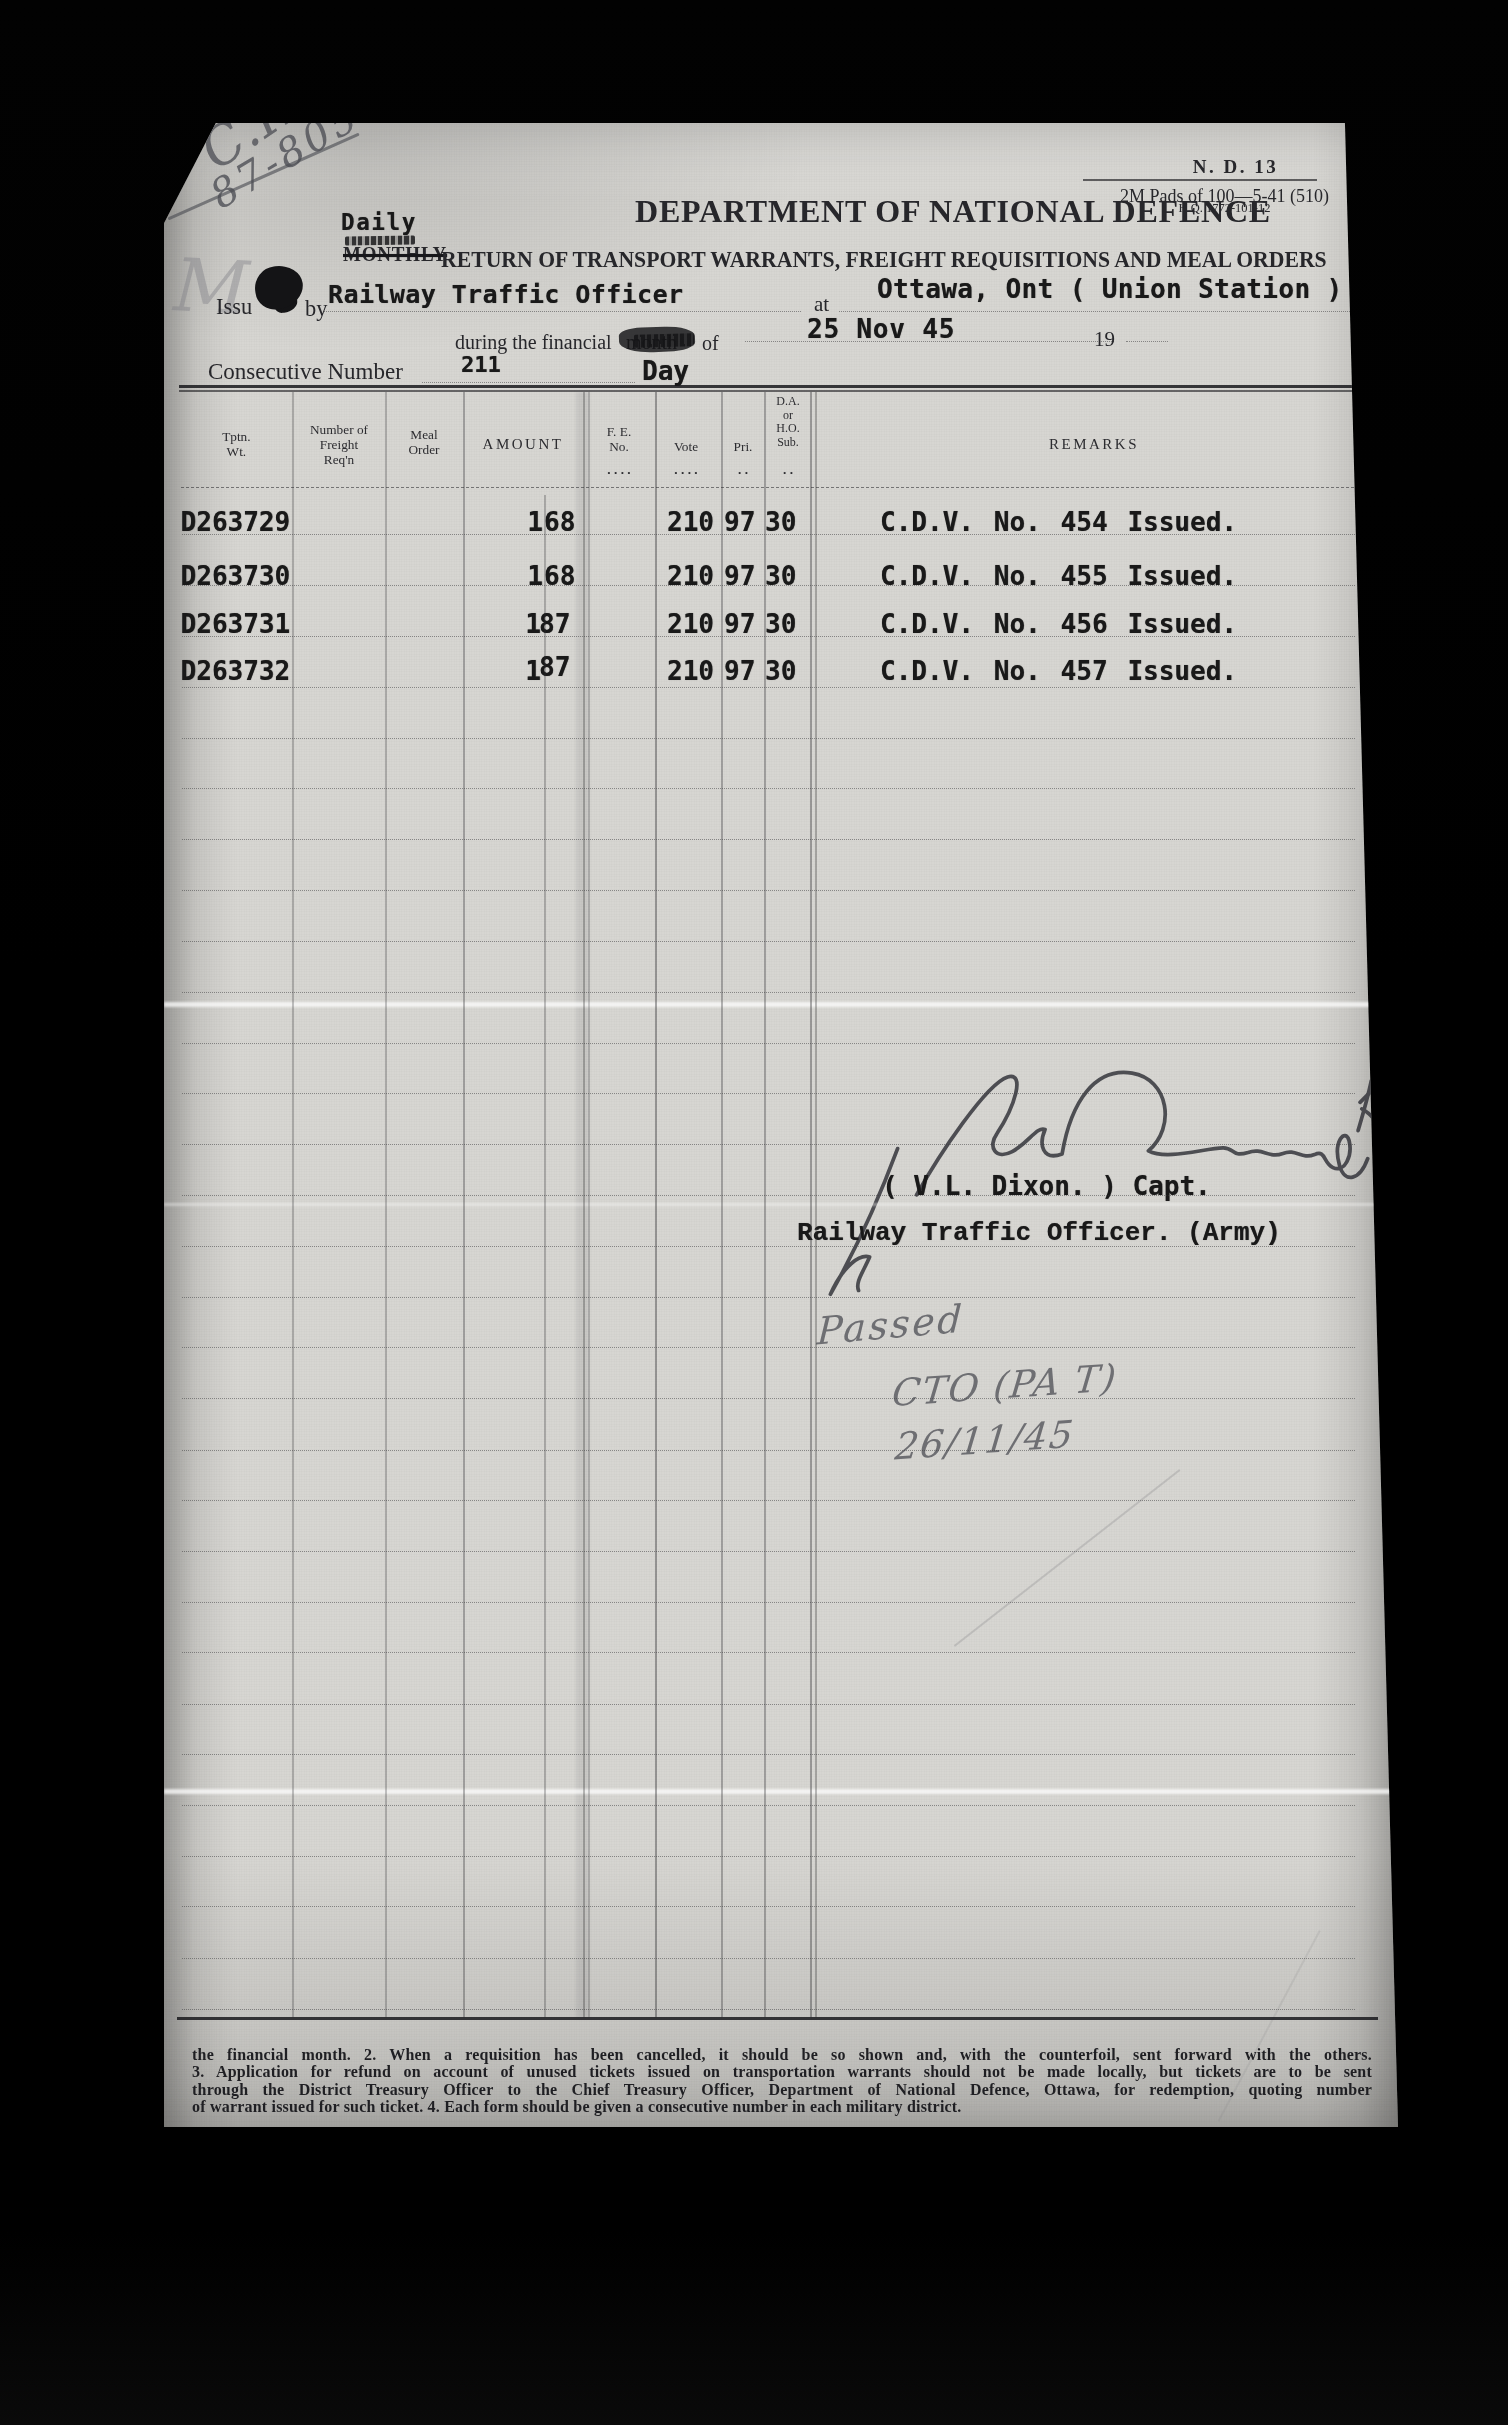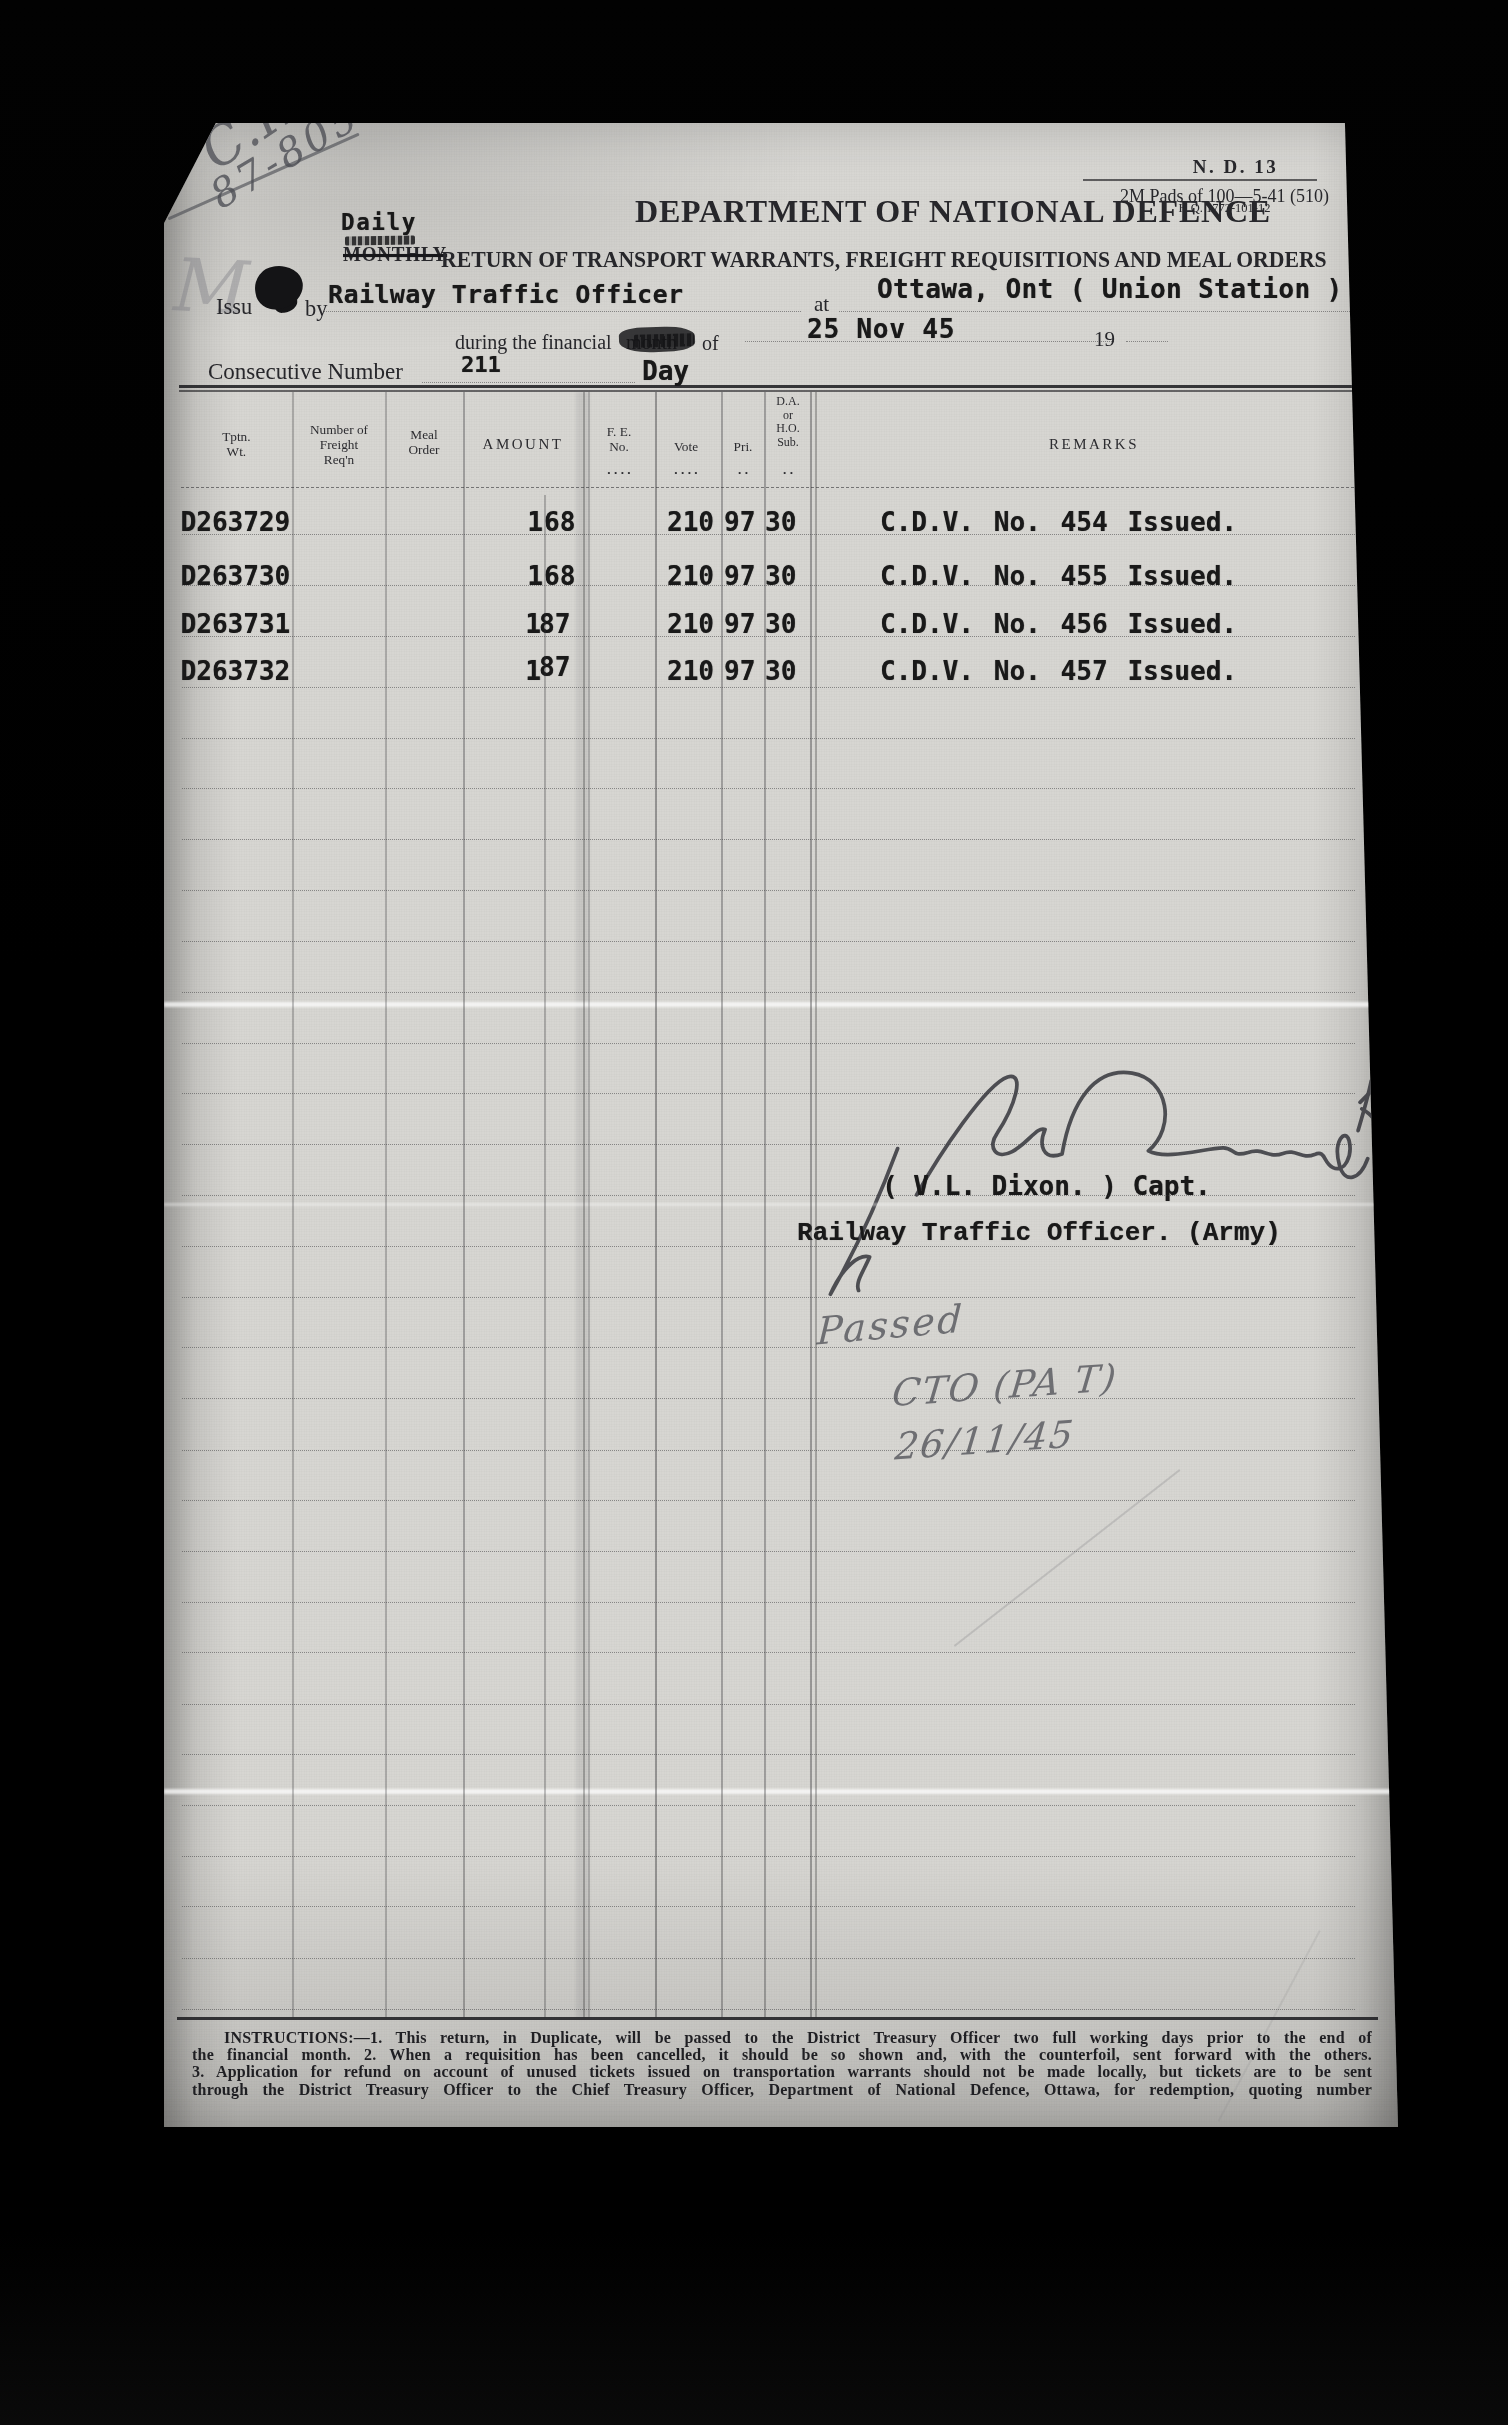--- a/index.html
+++ b/index.html
@@ -177,24 +177,24 @@
     <div class="abs hw" style="left:728px;top:1241px;font-size:37px;letter-spacing:1.7px;opacity:.8;transform:rotate(-4deg) skewX(-10deg);">CTO (PA T)</div>
     <div class="abs hw" style="left:731px;top:1296px;font-size:37px;letter-spacing:1.7px;opacity:.8;transform:rotate(-4deg) skewX(-10deg);">26/11/45</div>
 
     <div class="abs streak" style="left:0;top:879px;width:1234px;height:5px;"></div>
     <div class="abs streak" style="left:0;top:1080px;width:1234px;height:3.3px;opacity:.55;"></div>
     <div class="abs streak" style="left:0;top:1666px;width:1234px;height:5px;"></div>
     <div class="abs crease" style="left:760px;top:1434px;width:286px;height:1.7px;transform:rotate(-38deg);"></div>
     <div class="abs crease" style="left:997px;top:1902px;width:216px;height:1.7px;transform:rotate(-62deg);opacity:.6;"></div>
 
     <div class="abs rule" style="left:13.3px;top:1894px;width:1201px;height:3.3px;"></div>
-    <div class="abs instr" style="left:28px;top:1906px;text-indent:32px;">INSTRUCTIONS:—1. This return, in Duplicate, will be passed to the District Treasury Officer two full working days prior to the end of</div>
     <div class="abs instr" style="left:28px;top:1923px;">the financial month.  2. When a requisition has been cancelled, it should be so shown and, with the counterfoil, sent forward with the others.</div>
     <div class="abs instr" style="left:28px;top:1940px;">3. Application for refund on account of unused tickets issued on transportation warrants should not be made locally, but tickets are to be sent</div>
     <div class="abs instr" style="left:28px;top:1958px;">through the District Treasury Officer to the Chief Treasury Officer, Department of National Defence, Ottawa, for redemption, quoting number</div>
+    <div class="abs instr last" style="left:28px;top:1975px;">of warrant issued for such ticket.  4. Each form should be given a consecutive number in each military district.</div>
 
     <div id="gridlayer">
         <div class="abs vline" style="left: 128px; top: 269px; height: 1626px; width: 1.7px; opacity: 0.5;"></div>
         <div class="abs vline" style="left: 221px; top: 269px; height: 1626px; width: 1.7px; opacity: 0.48;"></div>
         <div class="abs vline" style="left: 299px; top: 269px; height: 1626px; width: 1.7px; opacity: 0.6;"></div>
         <div class="abs vline" style="left: 380px; top: 372px; height: 1523px; width: 1.7px; opacity: 0.5;"></div>
         <div class="abs vline" style="left: 419px; top: 269px; height: 1626px; width: 1.7px; opacity: 0.55;"></div>
         <div class="abs vline" style="left: 424px; top: 269px; height: 1626px; width: 1.7px; opacity: 0.4;"></div>
         <div class="abs vline" style="left: 491px; top: 269px; height: 1626px; width: 2.1px; opacity: 0.72;"></div>
         <div class="abs vline" style="left: 557px; top: 269px; height: 1626px; width: 1.7px; opacity: 0.6;"></div>

